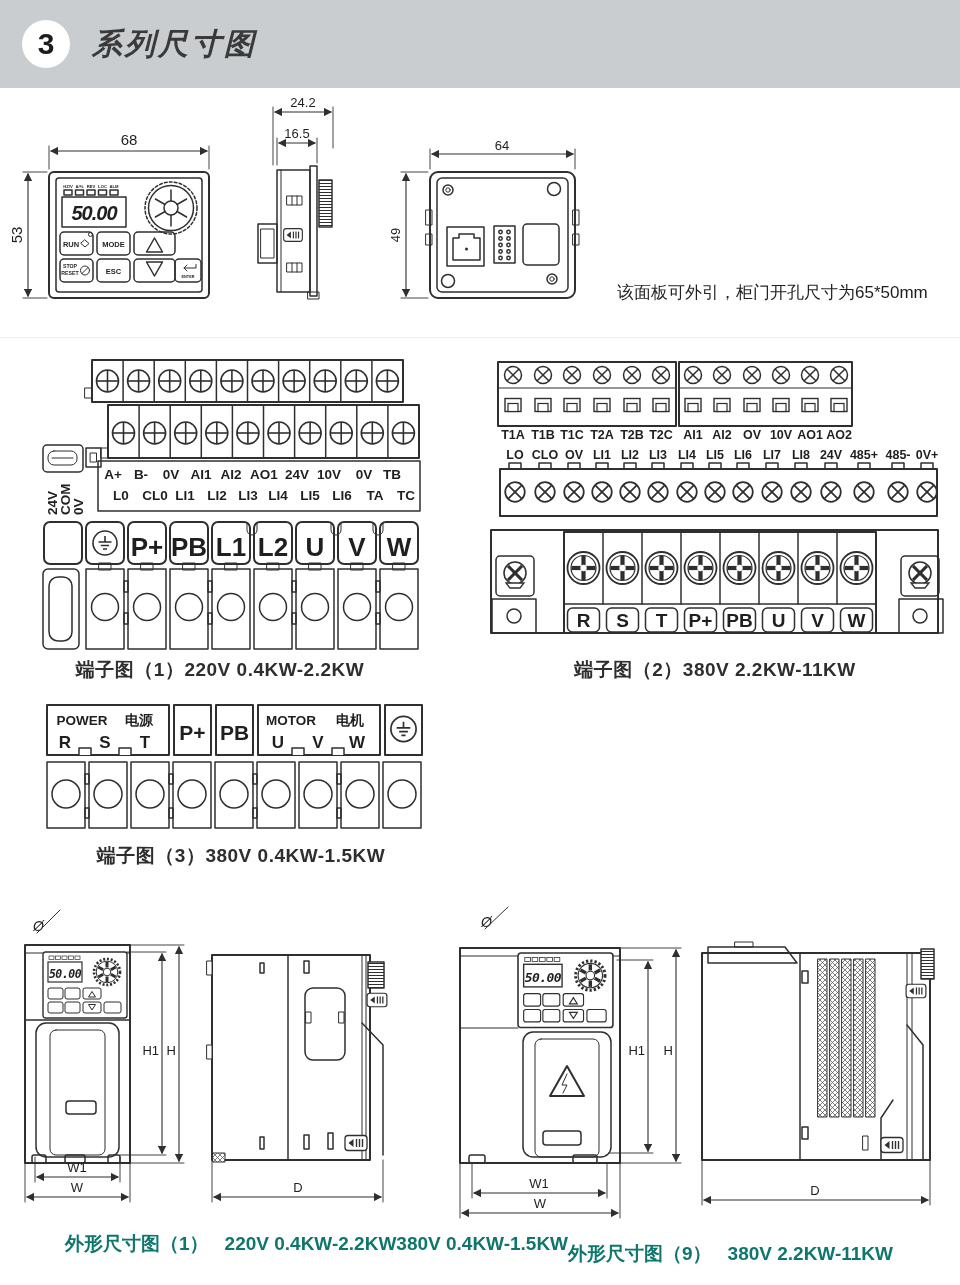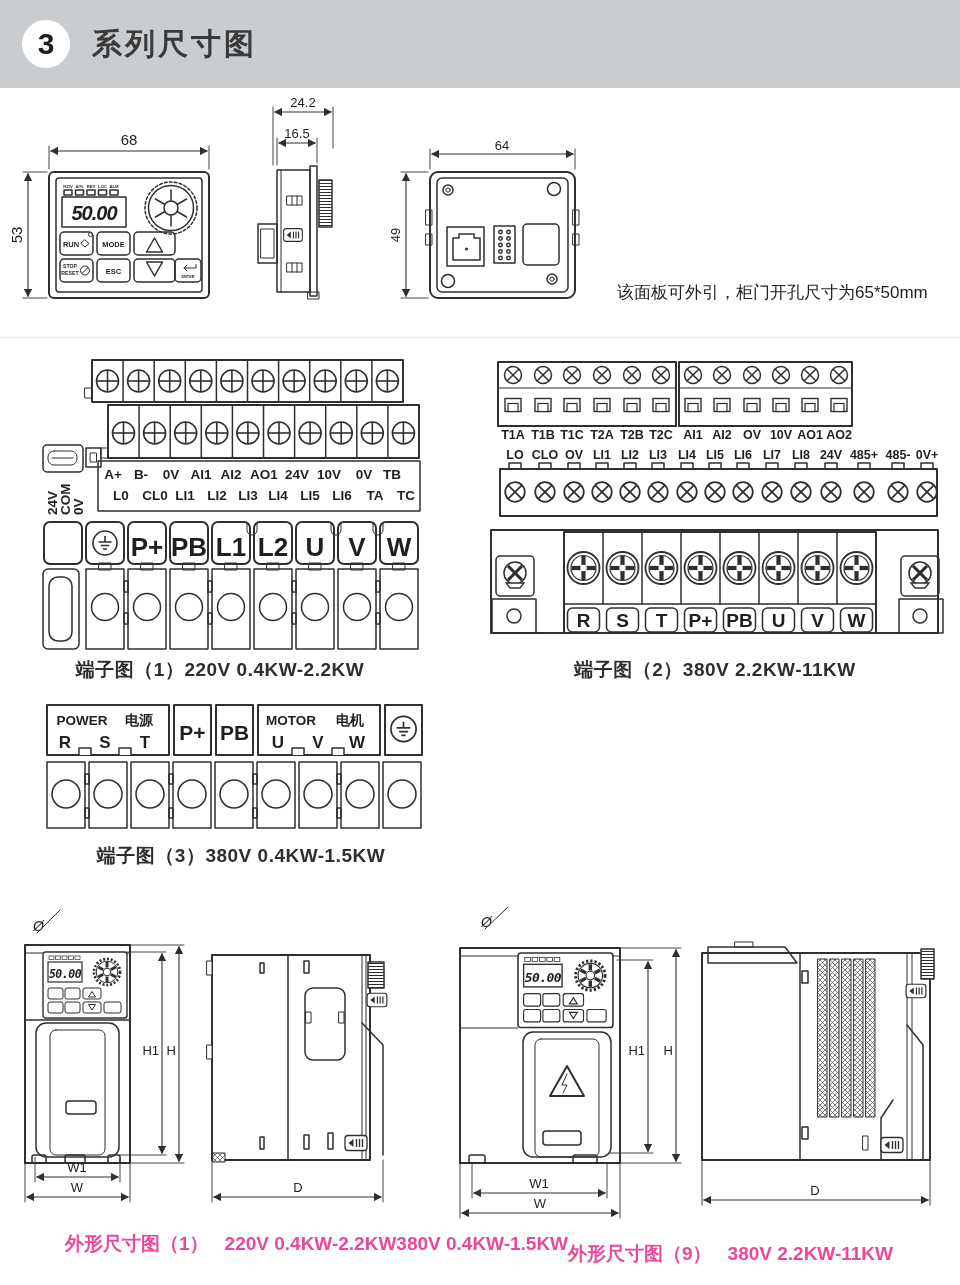--- a/index.html
+++ b/index.html
@@ -1,24 +1,24 @@
 <!DOCTYPE html>
 <html><head>
 <meta charset="utf-8">
 <style>
   html,body{margin:0;padding:0;}
   body{width:960px;height:1285px;position:relative;background:#fff;font-family:"Liberation Sans",sans-serif;overflow:hidden;}
   .header{position:absolute;left:0;top:0;width:960px;height:88px;background:#c9cdd0;display:flex;align-items:center;}
   .hnum{width:48px;height:48px;border-radius:50%;background:#fff;margin-left:22px;display:flex;align-items:center;justify-content:center;font-size:30px;font-weight:bold;color:#1c1c1c;}
-  .htitle{margin-left:22px;font-size:30px;font-weight:600;color:#3a3a3a;letter-spacing:3px;}
+  .htitle{margin-left:22px;font-size:30px;font-weight:600;color:#3a3a3a;letter-spacing:3px;font-style:italic;}
   .divider{position:absolute;left:0;top:337px;width:960px;height:1px;background:#ececec;}
   .fig{position:absolute;}
   .note{position:absolute;left:617px;top:281px;width:340px;font-size:17px;color:#1f1f1f;}
   .cap{position:absolute;text-align:center;font-size:19px;font-weight:600;color:#2e2e2e;letter-spacing:0.5px;}
-  .ocap{position:absolute;display:flex;gap:16px;font-size:19px;font-weight:600;color:#ec4899;}
+  .ocap{position:absolute;display:flex;gap:16px;font-size:19px;font-weight:600;color:#0f766e;}
   .ocap .specs{display:flex;flex-direction:row;line-height:25px;}
   
   .d rect,.d circle,.d line,.d path,.d polygon,.d polyline,.d ellipse{fill:none;stroke:#2f2f2f;stroke-width:1.5;stroke-linejoin:round;stroke-linecap:round;}
   .d .w{fill:#fff;}
   .d .f{fill:#2f2f2f;stroke:none;}
   .d .k{fill:url(#knurl);}
   .d .hx{fill:url(#hatch);}
   .d .thin{stroke-width:1;}
   .d .th2{stroke-width:2;}
   .d .dim{stroke-width:1.1;}

